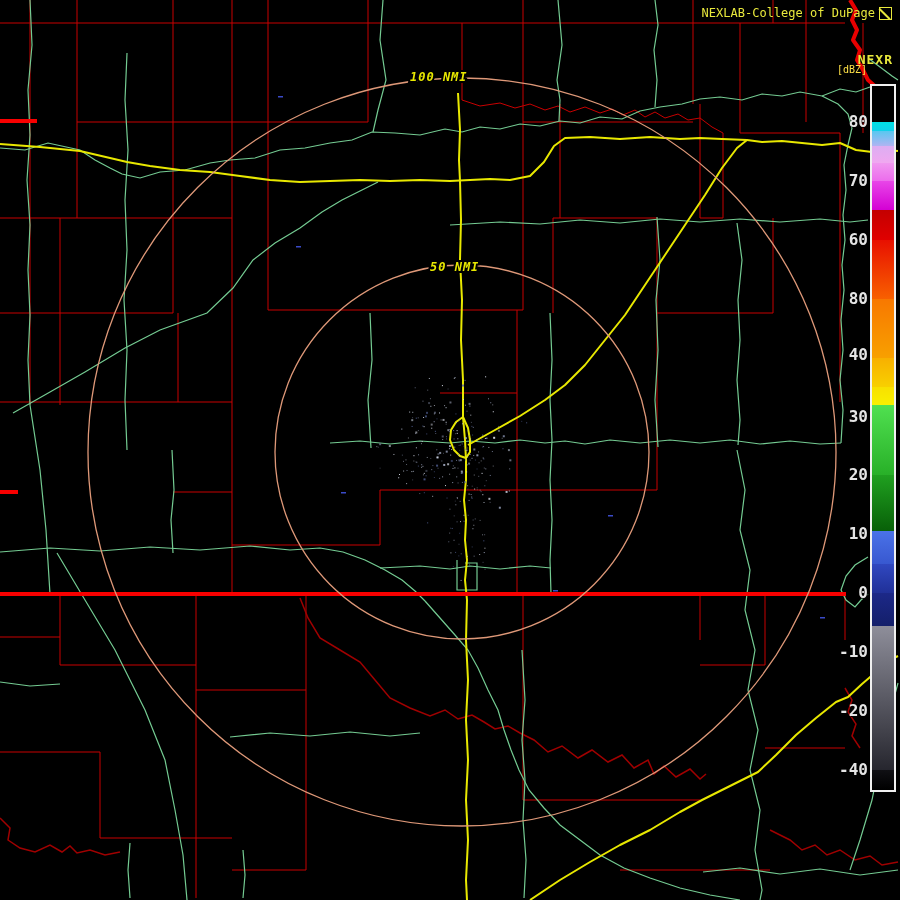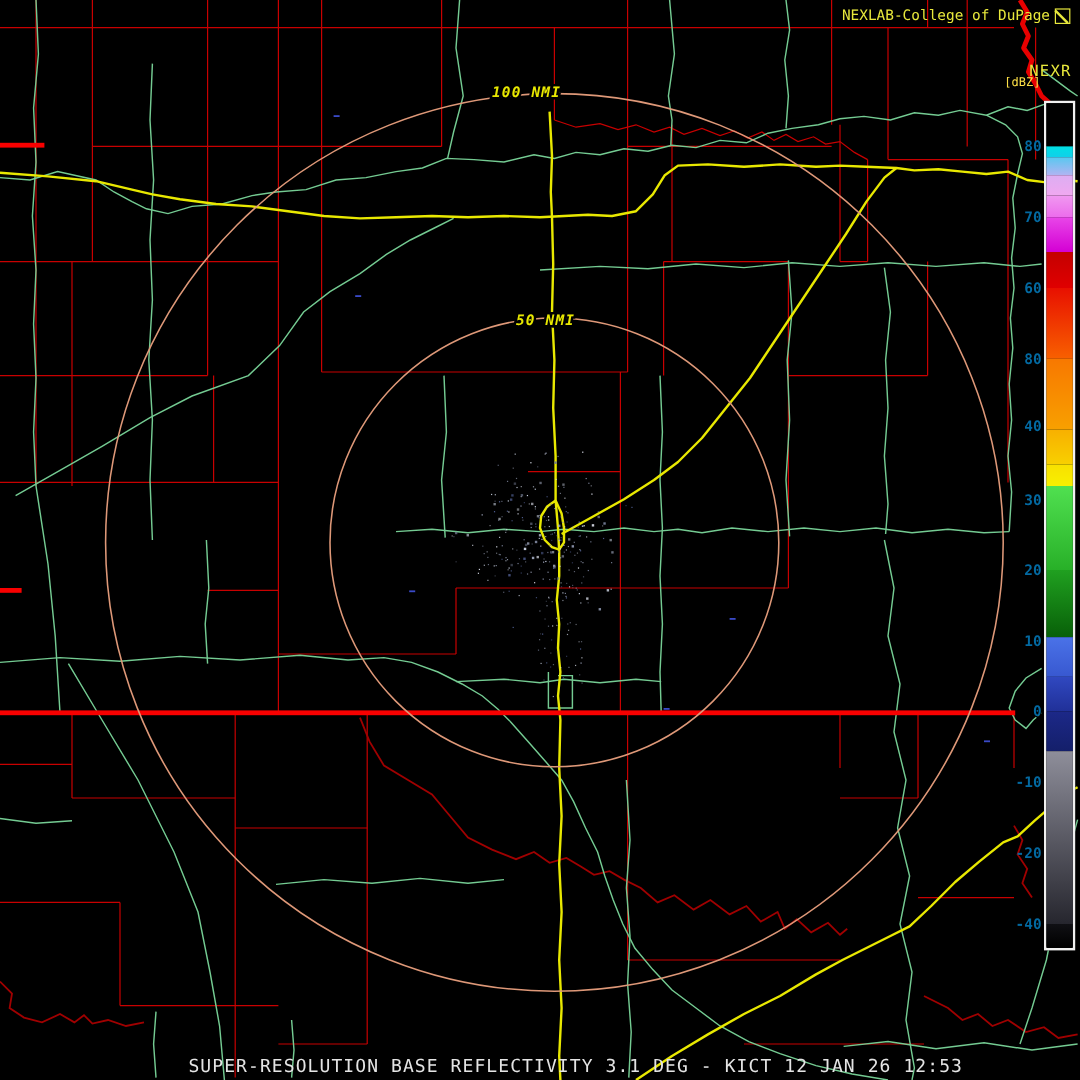--- a/index.html
+++ b/index.html
@@ -5,27 +5,27 @@
   html,body{margin:0;padding:0;background:#000;}
   #screen{position:relative;width:900px;height:900px;background:#000;overflow:hidden;
           font-family:"DejaVu Sans Mono","Liberation Mono",monospace;}
   #mapsvg{position:absolute;left:0;top:0;}
   .ovl{position:absolute;white-space:pre;}
   #nexlab-head{top:6px;right:8px;display:flex;align-items:center;gap:4px;text-align:right;}
   #nexlab-title{color:#e8e83c;font-size:12px;letter-spacing:0px;}
   #cod-flag{width:11px;height:11px;border:1px solid #e8e83c;position:relative;}
   #cod-flag:before{content:"";position:absolute;left:0;top:0;width:15px;height:1.5px;
      background:#e8e83c;transform:rotate(45deg);transform-origin:0 0;}
-  #prod-name{top:52px;right:7px;color:#e8e83c;font-size:13px;font-weight:normal;letter-spacing:1px;}
+  #prod-name{top:52px;right:7px;color:#e8e83c;font-size:13px;font-weight:bold;letter-spacing:1px;}
   #prod-units{top:64px;right:33px;color:#fde047;font-size:10px;letter-spacing:0px;}
   #footer-title{top:879px;left:157px;color:#e4e4e4;font-size:15px;letter-spacing:0.9px;}
   #colorbar{position:absolute;left:870px;top:84px;width:22px;height:704px;
             border:2px solid #f0f0f0;background:#000;}
   #colorbar .seg{position:absolute;left:0;width:100%;}
-  .cbtick{position:absolute;right:32px;color:#0369a1;font-size:12px;font-weight:bold;
+  .cbtick{position:absolute;right:32px;color:#e5e5e5;font-size:16px;font-weight:bold;
           line-height:16px;text-shadow:1px 1px 0 #000;}
   svg text.nmi{font-family:"DejaVu Sans Mono",monospace;font-style:italic;font-weight:bold;
           font-size:12px;fill:#e8e800;stroke:#000;stroke-width:4px;paint-order:stroke;
           letter-spacing:1px;}
 </style>
 </head>
 <body>
 
 <div id="screen">
 
@@ -494,15 +494,14 @@
       <span class="cbtick" style="top: 347px;">40</span>
       <span class="cbtick" style="top: 408.55px;">30</span>
       <span class="cbtick" style="top: 467.46px;">20</span>
       <span class="cbtick" style="top: 526.37px;">10</span>
       <span class="cbtick" style="top: 585.28px;">0</span>
       <span class="cbtick" style="top: 644.19px;">-10</span>
       <span class="cbtick" style="top: 703.1px; margin-left: 13px;">-20</span>
       <span class="cbtick" style="top: 762.01px;">-40</span>
     </div>
 
-<div class="ovl" id="footer-title">SUPER-RESOLUTION BASE REFLECTIVITY 3.1 DEG - KICT 12 JAN 26 12:53</div>
 
 </div>
 
 </body></html>

